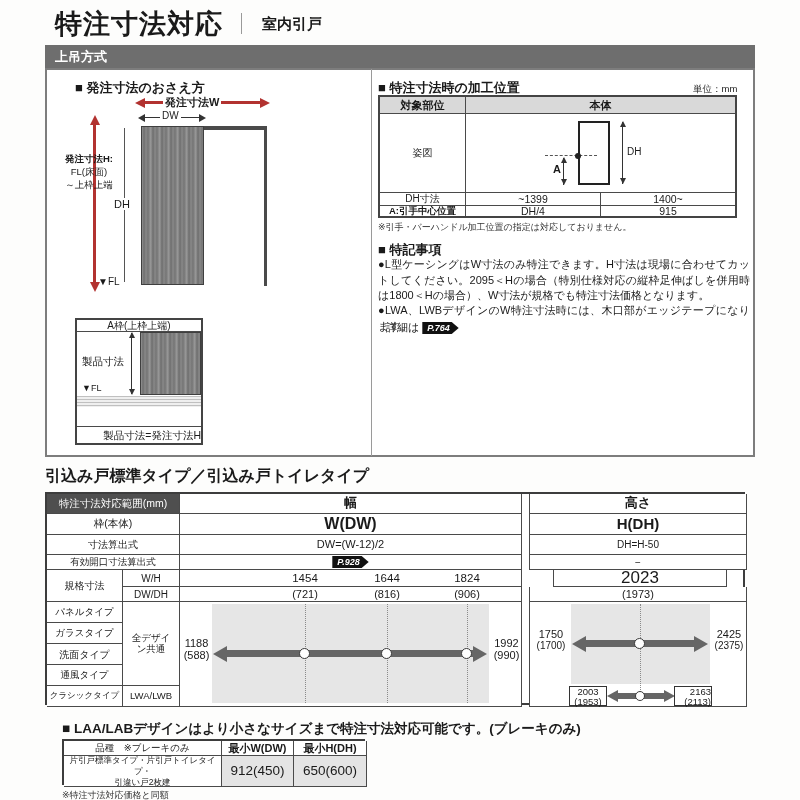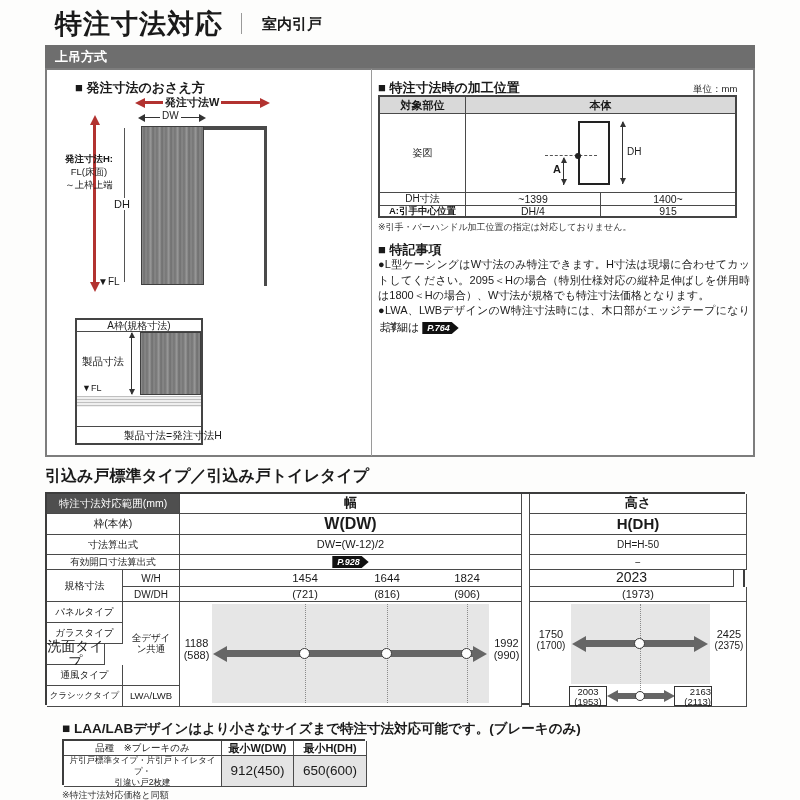--- a/index.html
+++ b/index.html
@@ -68,31 +68,31 @@
     <div class="b">発注寸法H:</div>
     <div>FL(床面)</div>
     <div>～上枠上端</div>
   </div>
 
   <div class="abs" style="left:124px;top:128px;width:1px;height:154px;background:#555;"></div>
   <div class="abs" style="left:112px;top:198px;font-size:11px;background:#fff;padding:0 2px;z-index:2;">DH</div>
   <div class="abs" style="left:98px;top:276px;font-size:10px;background:#fff;z-index:2;">▼FL</div>
 
   <div class="abs" style="left:75px;top:318px;width:128px;height:127px;border:2px solid #444;background:#fff;"></div>
-  <div class="abs" style="left:77px;top:319px;width:124px;text-align:center;font-size:10px;">A枠(規格寸法)</div>
+  <div class="abs" style="left:77px;top:319px;width:124px;text-align:center;font-size:10px;">A枠(上枠上端)</div>
   <div class="line" style="left:77px;top:331px;width:124px;height:1px;"></div>
   <div class="abs wood" style="left:140px;top:332px;width:61px;height:63px;"></div>
   <div class="abs" style="left:82px;top:355px;font-size:10.5px;z-index:2;">製品寸法</div>
   <div class="abs" style="left:131px;top:333px;width:1px;height:61px;background:#333;"></div>
   <div class="tri" style="left:128.5px;top:332px;border-left:3px solid transparent;border-right:3px solid transparent;border-bottom:6px solid #333;"></div>
   <div class="tri" style="left:128.5px;top:389px;border-left:3px solid transparent;border-right:3px solid transparent;border-top:6px solid #333;"></div>
   <div class="abs" style="left:82px;top:383px;font-size:9px;background:#fff;z-index:2;">▼FL</div>
   <div class="abs" style="left:77px;top:396px;width:124px;height:11px;background:repeating-linear-gradient(180deg,#c0c0c0 0 1px,#efefef 1px 3px);"></div>
   <div class="line" style="left:77px;top:426px;width:124px;height:1px;"></div>
-  <div class="abs" style="left:77px;top:429px;width:124px;text-align:left;font-size:10.5px;margin-left:47px;">製品寸法=発注寸法H</div>
+  <div class="abs" style="left:77px;top:429px;width:124px;text-align:right;font-size:10.5px;">製品寸法=発注寸法H</div>
 
   <div class="abs b" style="left:378px;top:79px;font-size:13px;">■ 特注寸法時の加工位置</div>
   <div class="abs" style="left:693px;top:83px;font-size:9.5px;">単位：mm</div>
 
   <div class="abs" style="left:378px;top:95px;width:359px;height:123px;border:2px solid #444;background:#fff;"></div>
   <div class="abs gray" style="left:380px;top:97px;width:355px;height:16px;"></div>
   <div class="line" style="left:380px;top:113px;width:355px;height:1px;"></div>
   <div class="line" style="left:380px;top:192px;width:355px;height:1px;"></div>
   <div class="line" style="left:380px;top:205px;width:355px;height:1px;"></div>
   <div class="line" style="left:465px;top:97px;width:1px;height:119px;"></div>
@@ -158,26 +158,26 @@
     <div class="c" style="left:133px;top:76px;width:342px;height:17px;font-size:11.5px;">
       <span class="abs" style="left:100px;width:50px;text-align:center;">1454</span>
       <span class="abs" style="left:182px;width:50px;text-align:center;">1644</span>
       <span class="abs" style="left:262px;width:50px;text-align:center;">1824</span>
     </div>
     <div class="c" style="left:133px;top:93px;width:342px;height:15px;font-size:11px;">
       <span class="abs" style="left:100px;width:50px;text-align:center;">(721)</span>
       <span class="abs" style="left:182px;width:50px;text-align:center;">(816)</span>
       <span class="abs" style="left:262px;width:50px;text-align:center;">(906)</span>
     </div>
-    <div class="c bl" style="left:482px;top:76px;width:205px;height:17px;font-size:14px;">2023</div>
+    <div class="c bl" style="left:506px;top:76px;width:174px;height:17px;font-size:17px;">2023</div>
     <div class="c bl" style="left:482px;top:93px;width:218px;height:15px;font-size:11px;">(1973)</div>
 
     <div class="c" style="left:0;top:108px;width:76px;height:21px;font-size:9.5px;">パネルタイプ</div>
     <div class="c" style="left:0;top:129px;width:76px;height:21px;font-size:9.5px;">ガラスタイプ</div>
-    <div class="c" style="left:0;top:150px;width:58px;height:21px;font-size:14px;">洗面タイプ</div>
+    <div class="c" style="left:0;top:150px;width:76px;height:21px;font-size:10px;">洗面タイプ</div>
     <div class="c" style="left:0;top:171px;width:76px;height:21px;font-size:9.5px;">通風タイプ</div>
     <div class="c" style="left:0;top:192px;width:76px;height:21px;font-size:8.5px;text-align:right;">クラシックタイプ</div>
     <div class="c" style="left:76px;top:108px;width:57px;height:84px;font-size:9.5px;padding:0 4px;">全デザイン共通</div>
     <div class="c" style="left:76px;top:192px;width:57px;height:21px;font-size:9.5px;">LWA/LWB</div>
 
     <div class="c" style="left:133px;top:108px;width:342px;height:105px;">
       <div class="abs" style="left:32px;top:2px;width:277px;height:99px;background:#e6e6e6;"></div>
       <div class="dotv" style="left:125px;top:2px;height:99px;"></div>
       <div class="dotv" style="left:207px;top:2px;height:99px;"></div>
       <div class="dotv" style="left:287px;top:2px;height:99px;"></div>

